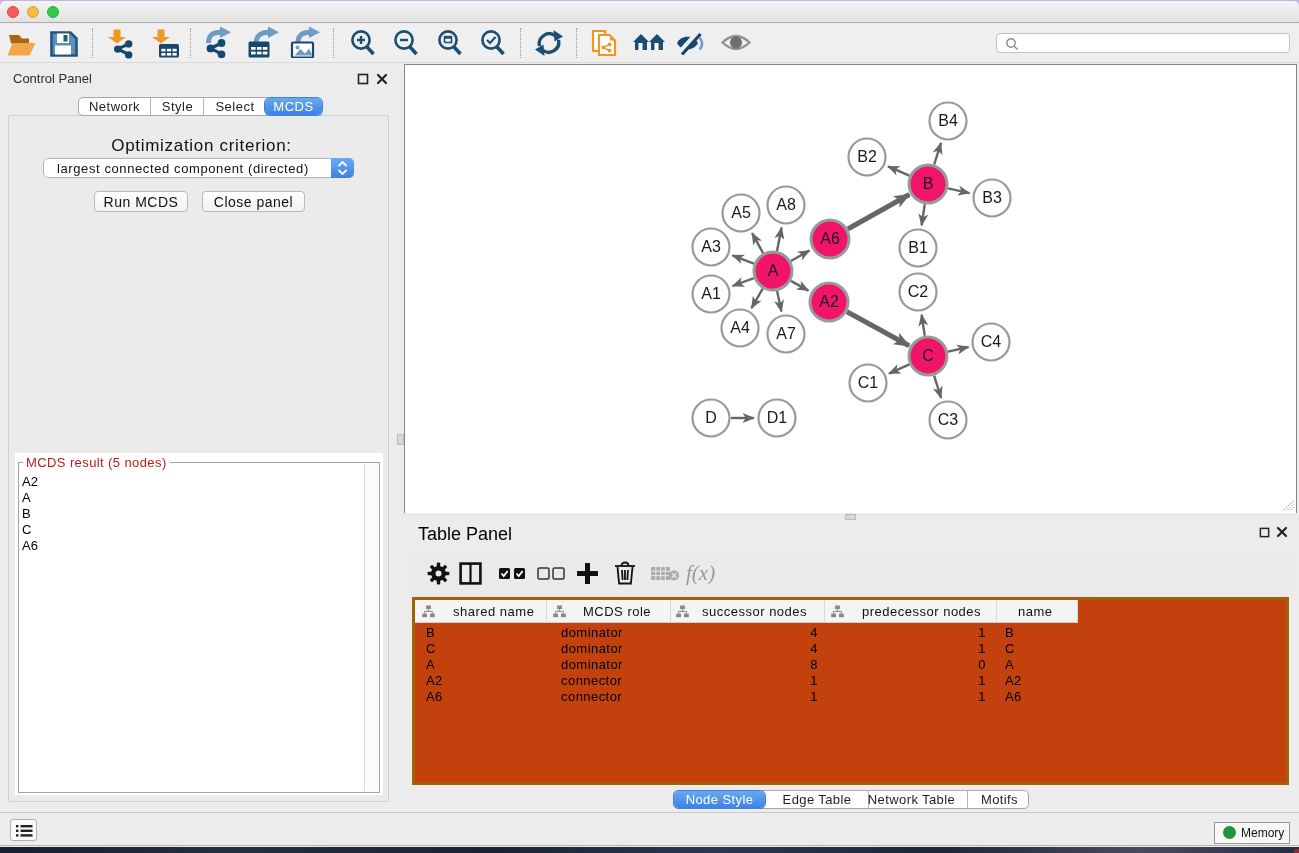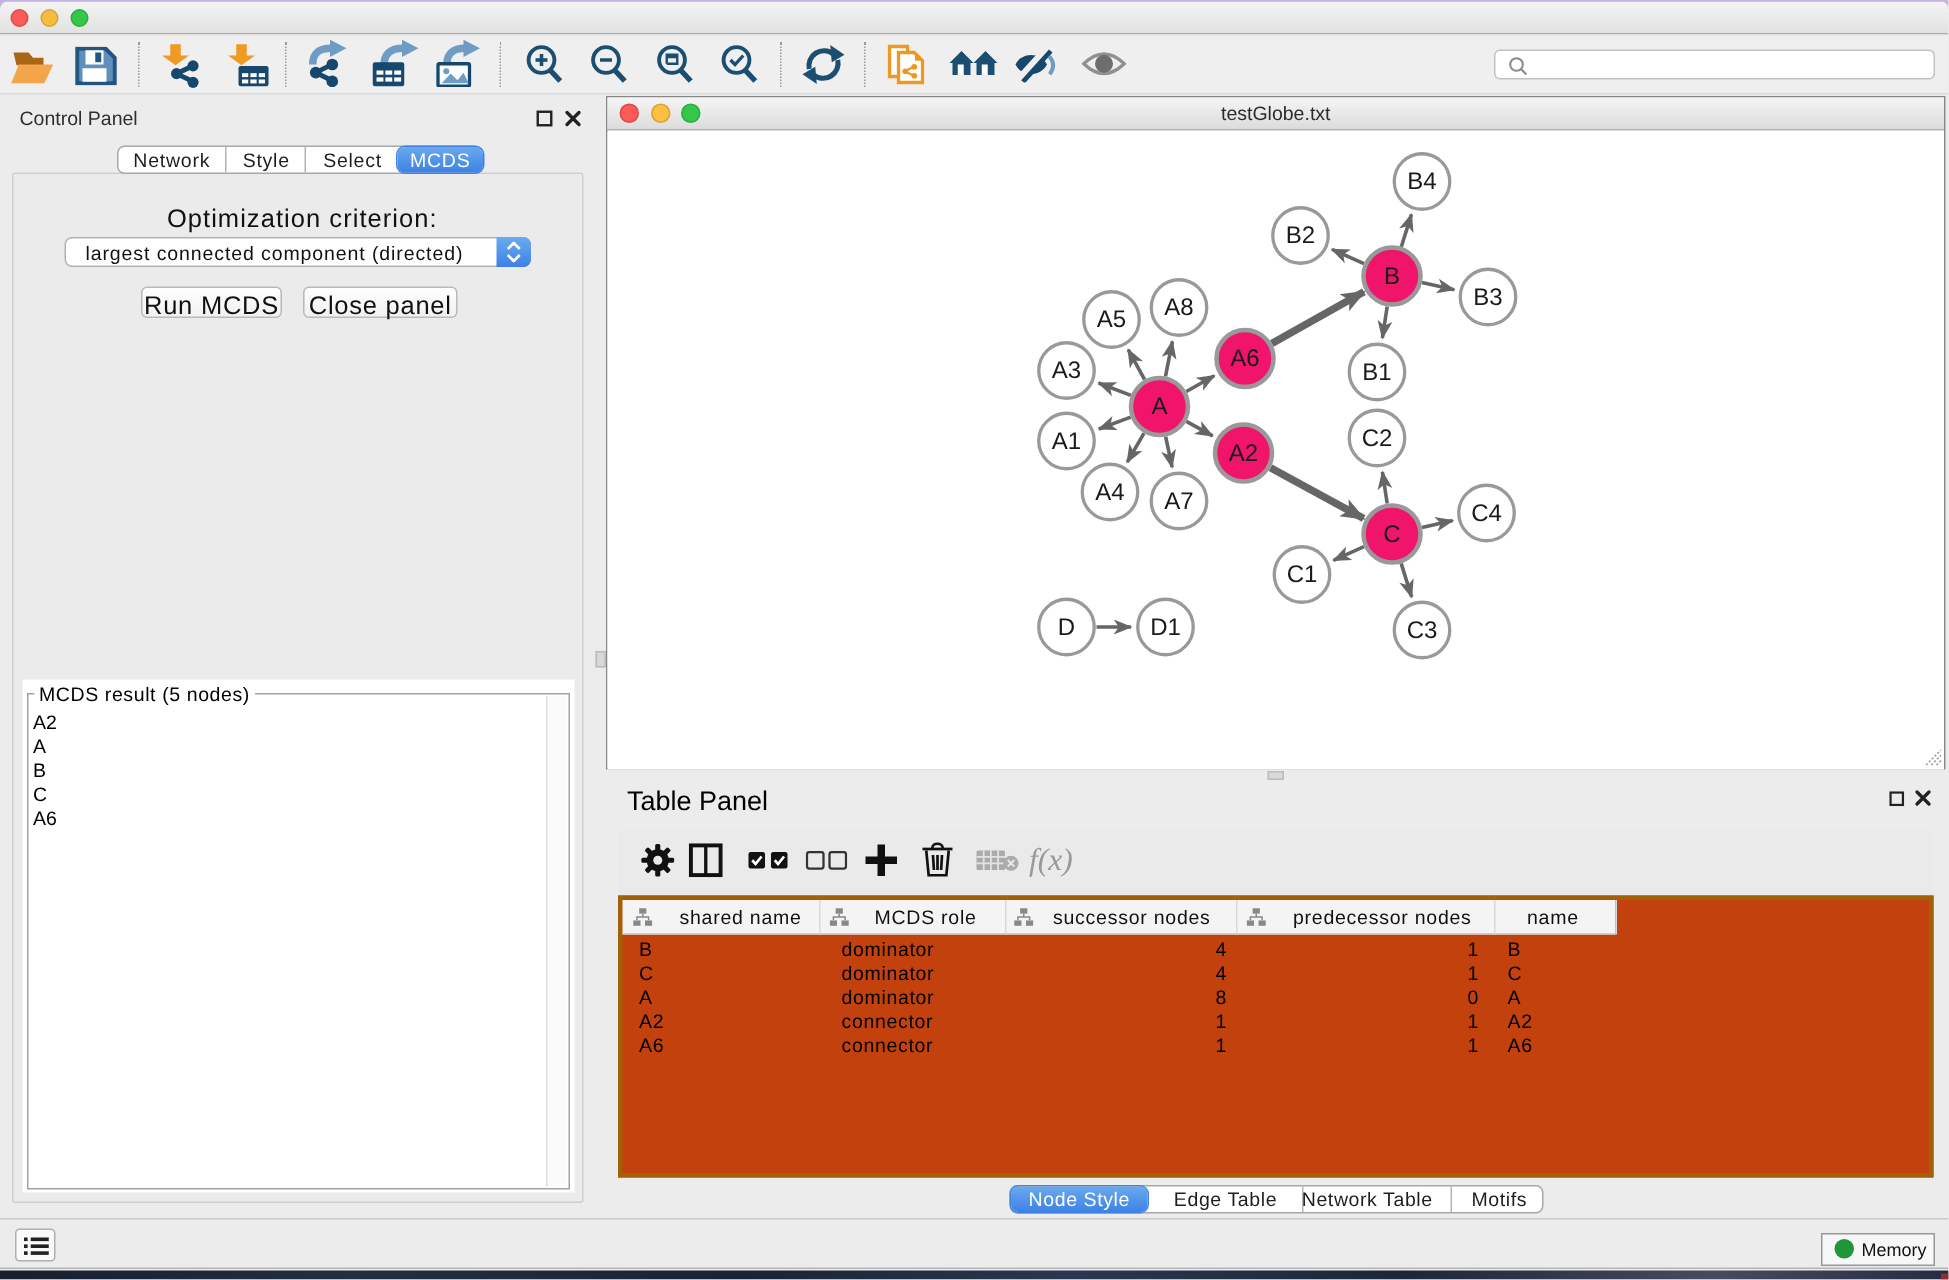--- a/index.html
+++ b/index.html
@@ -15,24 +15,24 @@
 .search{left:996px;top:33px;width:294px;height:20px;background:#fff;border:1px solid #c2c2c2;border-radius:4px}
 
 .cp-title{left:13px;top:71px;font-size:13px;color:#2e2e2e}
 .panelbox{left:8px;top:115px;width:381px;height:687px;background:#ebebeb;border:1px solid #cfcfcf;border-radius:2px}
 .tabs{top:97px;height:19px;background:#fff;border:1px solid #a8a8a8;border-radius:5px;font-size:13px;color:#1e1e1e;letter-spacing:.5px}
 .tabs .t{position:absolute;top:0;height:17px;text-align:center;padding-top:1px}
 .tabsel{background:linear-gradient(#6aa9ee,#3d82e4);color:#fff;border-radius:5px;box-shadow:0 0 0 1px #3d82e4}
 .optlab{left:4px;top:136px;width:395px;text-align:center;font-size:17px;color:#111;letter-spacing:.7px}
 .combo{left:43px;top:158px;width:311px;height:20px;background:#fff;border:1px solid #b3b3b3;border-radius:5px;font-size:13px;color:#111;letter-spacing:.6px}
 .combo .cap{position:absolute;right:-1px;top:-1px;width:23px;height:20px;border-radius:0 5px 5px 0;background:linear-gradient(#6cabf0,#3b81e6)}
-.btn{top:191px;height:21px;background:linear-gradient(#fff,#f1f1f1);border:1px solid #b9b9b9;border-radius:4px;font-size:17px;color:#111;text-align:center;padding-top:2px;letter-spacing:.5px}
+.btn{top:191px;height:21px;background:linear-gradient(#fff,#f1f1f1);border:1px solid #b9b9b9;border-radius:4px;font-size:14px;color:#111;text-align:center;padding-top:2px;letter-spacing:.5px}
 .fieldwrap{left:15px;top:453px;width:368px;height:342px;background:#fff}
 .fieldset{position:absolute;left:3px;top:9px;right:3px;bottom:2px;border:1px solid #a2a2a2}
-.legend{position:absolute;left:4px;top:-8px;background:#fff;padding:0 3px;font-size:13px;color:#000000;letter-spacing:.4px}
+.legend{position:absolute;left:4px;top:-8px;background:#fff;padding:0 3px;font-size:13px;color:#b91c1c;letter-spacing:.4px}
 .mlist{position:absolute;left:3px;top:11px;font-size:13px;color:#000;line-height:16px}
 .sctrack{position:absolute;right:1px;top:1px;width:14px;bottom:1px;border-left:1px solid #ddd;background:#fbfbfb}
 
 .netframe{left:404px;top:64px;width:893px;height:449px;background:#fff;border:1px solid #888}
 .nettb{position:absolute;left:0;top:0;width:100%;height:22px;background:linear-gradient(#f5f5f5,#dcdcdc);border-bottom:1px solid #b3b3b3}
 .nettl{width:13px;height:13px;border-radius:50%;top:4px;position:absolute}
 .nettitle{position:absolute;width:100%;top:3px;text-align:center;font-size:13px;color:#2b2b2b}
 .netcontent{position:absolute;left:0;top:23px;width:891px;height:425px;background:#fff;overflow:hidden}
 
 .vgrip{left:397px;top:434px;width:7px;height:11px;background:#d8d8d8;border:1px solid #bbb}
@@ -238,26 +238,20 @@
 <div class="fieldset">
       <div class="legend">MCDS result (5 nodes)</div>
 <div class="mlist">A2<br>A<br>B<br>C<br>A6</div>
 <div class="sctrack"></div>
     </div>
 </div>
 <div class="abs vgrip"></div>
 <div class="abs hgrip"></div>
 
 <div class="abs netframe">
-<div class="nettb">
-<div class="nettl" style="left:8px;background:#fc5b57;border:0.5px solid #dd4a45"></div>
-<div class="nettl" style="left:29px;background:#fdbe41;border:0.5px solid #d6a336"></div>
-<div class="nettl" style="left:49px;background:#35c64a;border:0.5px solid #2aad41"></div>
-<div class="nettitle">testGlobe.txt</div>
-</div>
 <div class="netcontent">
 <svg width="892" height="427" viewBox="0 0 892 427" style="position:absolute;left:0.6px;top:-1.5px">
 <defs>
 <marker id="ar" markerUnits="userSpaceOnUse" markerWidth="15" markerHeight="12" refX="12" refY="5.5" orient="auto">
             <path d="M0.5,0.5 L13,5.5 L0.5,10.5 L3.8,5.5 Z" fill="#666"></path>
           </marker>
 <marker id="art" markerUnits="userSpaceOnUse" markerWidth="19" markerHeight="15" refX="15.5" refY="7" orient="auto">
             <path d="M0.5,0.5 L17,7 L0.5,13.5 L4.4,7 Z" fill="#666"></path>
           </marker>
 </defs>

